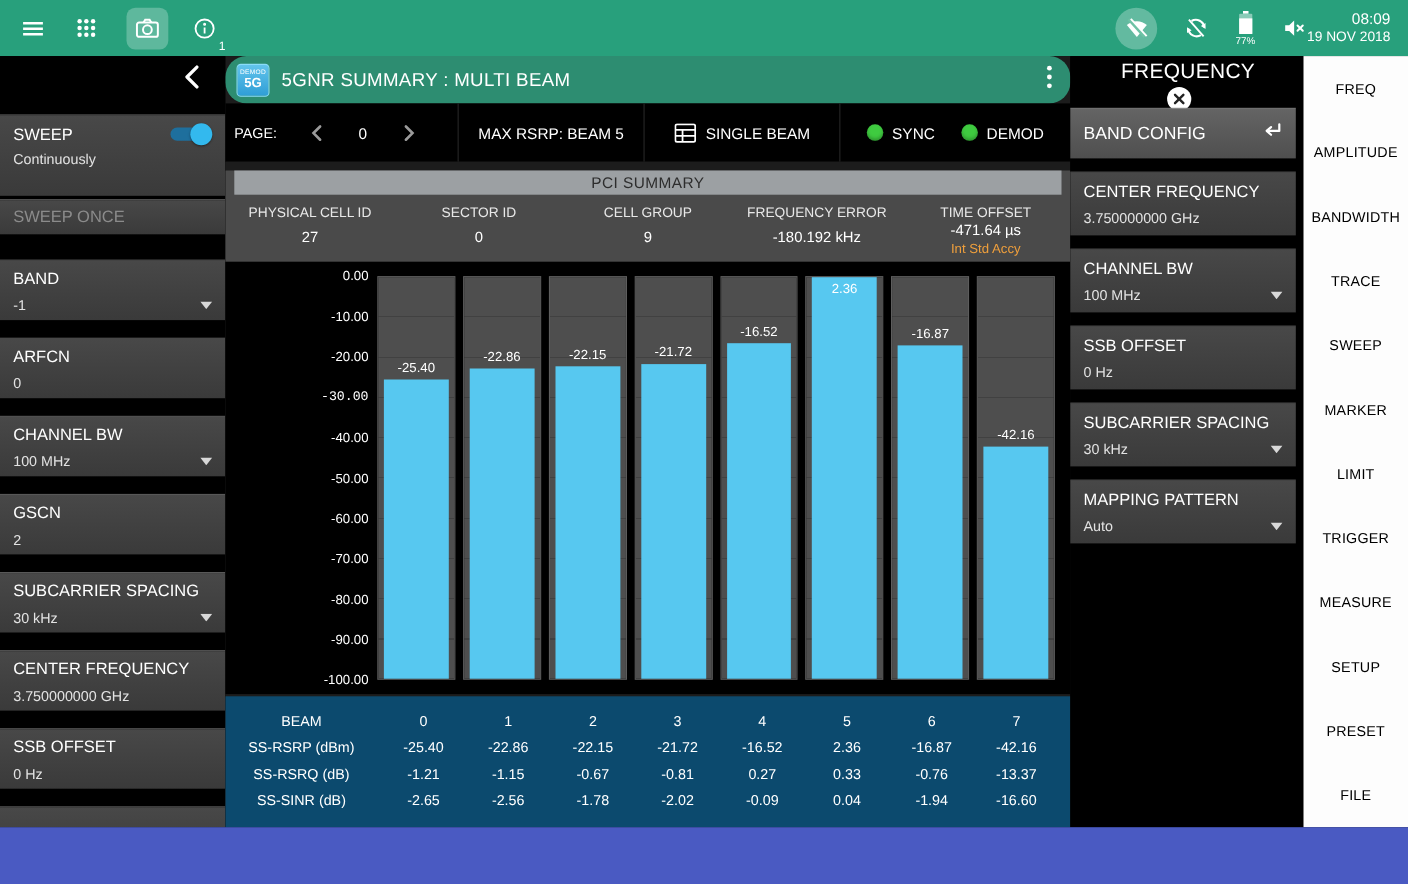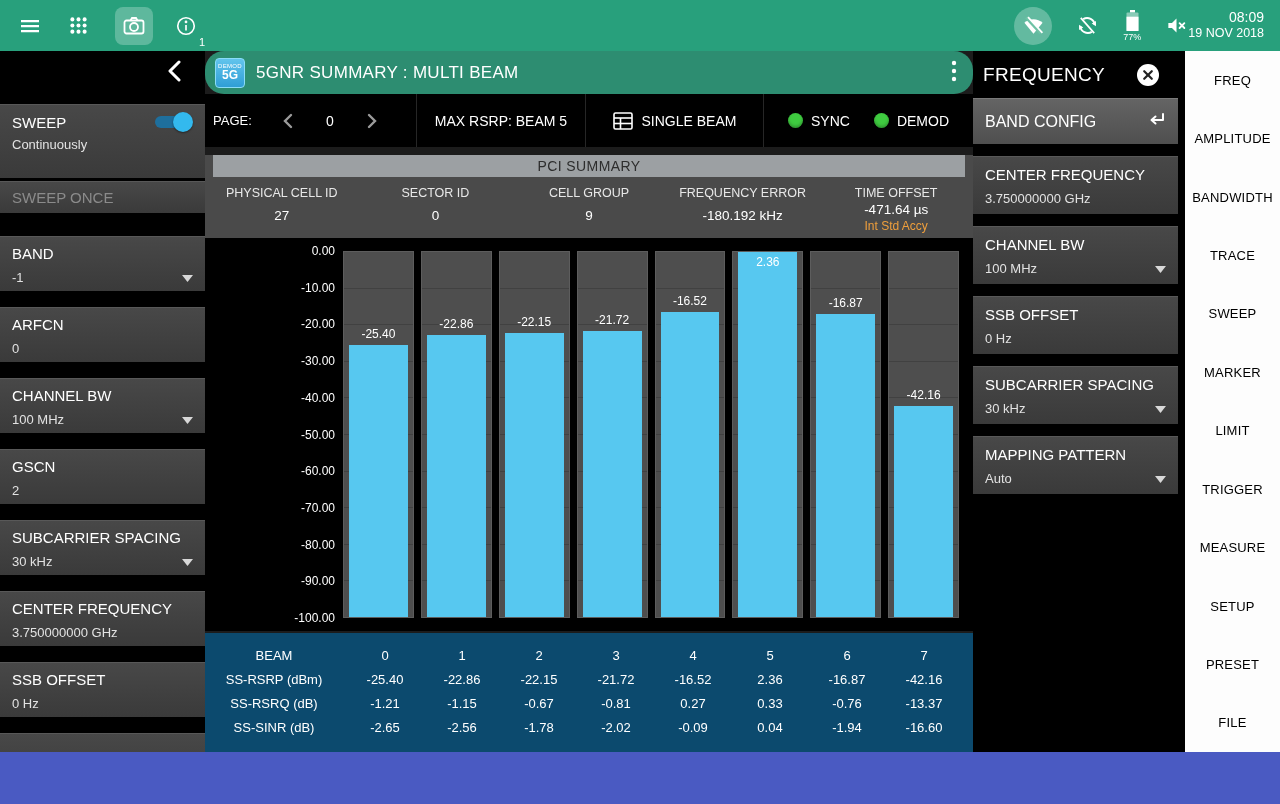--- a/index.html
+++ b/index.html
@@ -89,21 +89,21 @@
     background:repeating-linear-gradient(to bottom,#4e4e4e 0px,#4e4e4e 35.6px,#414141 35.6px,#414141 36.6px); }
   .bar { position:absolute; left:5px; right:5px; bottom:0; }
   .bar-label { position:absolute; left:0; right:0; text-align:center; font-size:12px; color:#fff; }
 
   .data-table { height:119px; background:#0c4a6e; margin-top:2px; padding:10px 14px 0 0; flex:none; }
   .trow { display:grid; grid-template-columns:138px repeat(8,1fr); column-gap:7px; height:24px;
     align-items:center; text-align:center; font-size:13px; color:#fff; }
 
   
   .freq-panel { width:212px; background:#000; display:flex; flex-direction:column; }
-  .fp-header { height:43px; display:flex; align-items:center; padding:4px 8px 0 10px; }
+  .fp-header { height:43px; display:flex; align-items:center; padding:4px 8px 0 10px;flex-direction:column; }
   .fp-title { font-size:19px; color:#fff; flex:1; letter-spacing:.3px; }
   .close-btn { display:inline-flex; margin-right:16px; }
   .fp-band { height:46px; margin:4px 7px 0 0; background:linear-gradient(180deg,#646464,#4f4f4f);
     border-top:1px solid #7a7a7a; display:flex; align-items:center; justify-content:space-between;
     padding:0 12px; font-size:16px; color:#fff; }
   .fp-items { display:flex; flex-direction:column; }
   .fp-card { height:58px; margin:12px 7px 0 0; background:linear-gradient(180deg,#484848,#3a3a3a);
     border-top:1px solid #585858; padding:9px 12px; color:#fff; margin-bottom:0; flex:none; }
 
   
@@ -373,21 +373,21 @@
                 <div class="pci-note">Int Std Accy</div>
               </div>
             </div>
         </div>
 
         <div class="chart-wrap">
           <div class="y-axis">
               <div class="y-label" style="top: 0%;">0.00</div>
               <div class="y-label" style="top: 10%;">-10.00</div>
               <div class="y-label" style="top: 20%;">-20.00</div>
-              <div class="y-label" style="top: 30%;">-30.00</div>
+              <div class="y-label" style="top: 30%; font-family: Liberation Mono, monospace;">-30.00</div>
               <div class="y-label" style="top: 40%;">-40.00</div>
               <div class="y-label" style="top: 50%;">-50.00</div>
               <div class="y-label" style="top: 60%;">-60.00</div>
               <div class="y-label" style="top: 70%;">-70.00</div>
               <div class="y-label" style="top: 80%;">-80.00</div>
               <div class="y-label" style="top: 90%;">-90.00</div>
               <div class="y-label" style="top: 100%;">-100.00</div>
             </div>
           <div class="plot">
               <div class="col">

